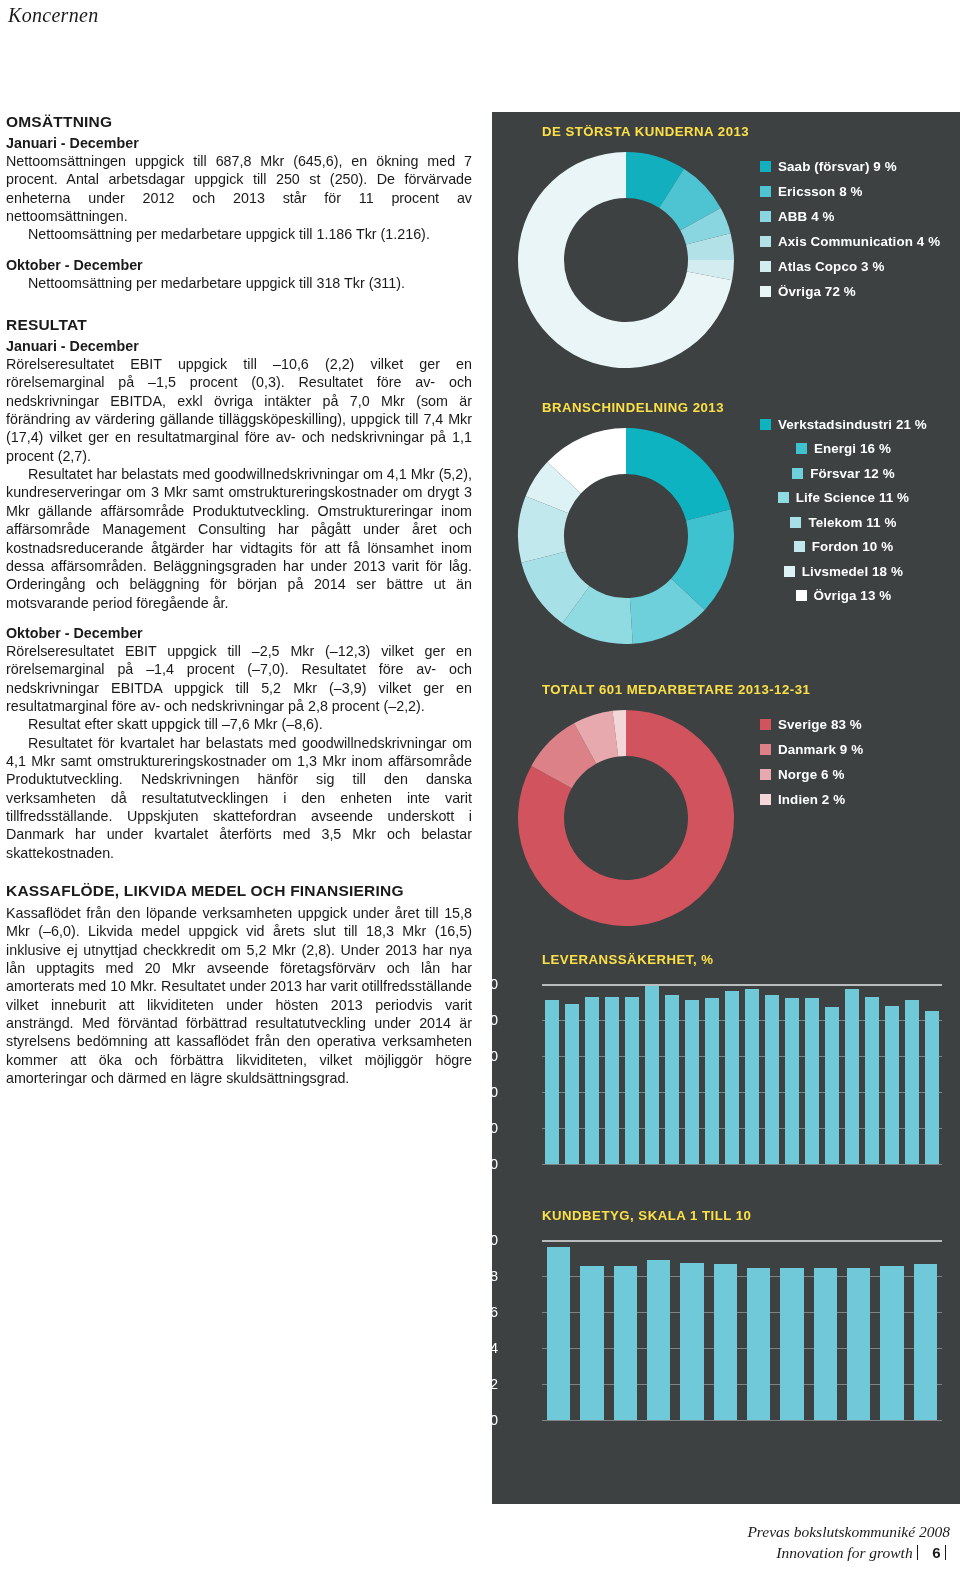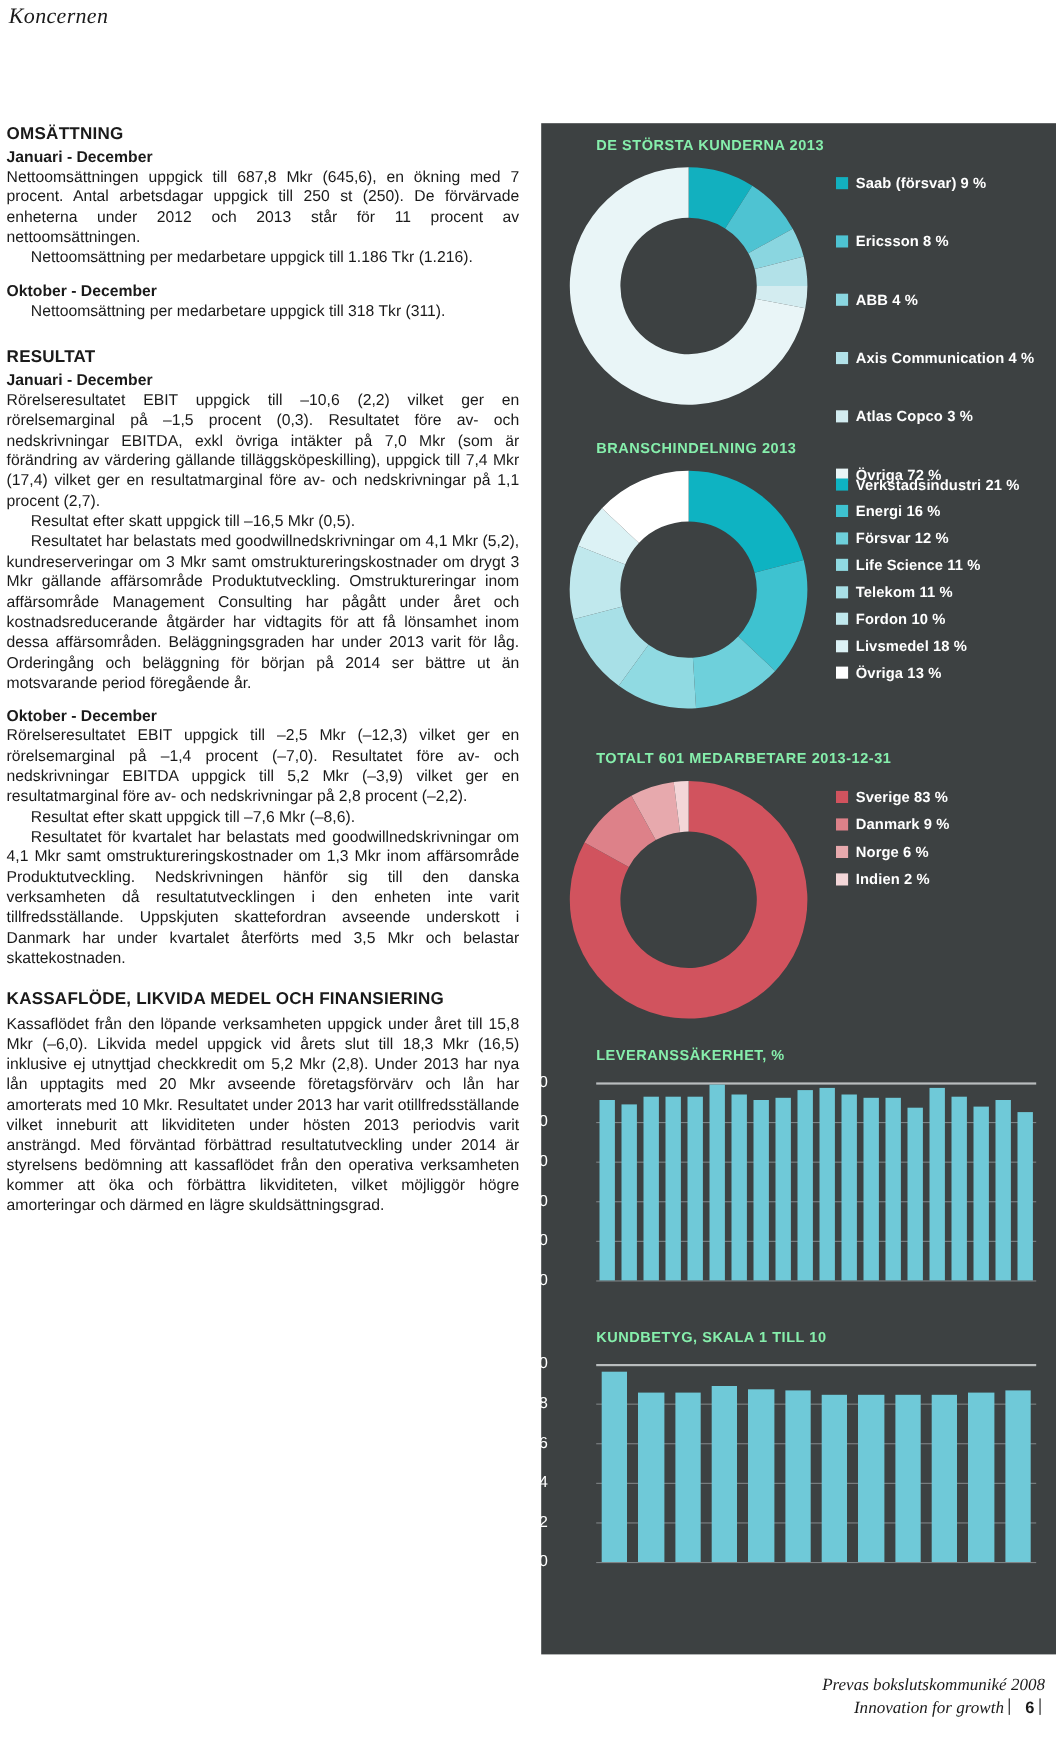--- a/index.html
+++ b/index.html
@@ -65,21 +65,21 @@
 
   
   .panel {
     position: absolute;
     left: 492px; top: 112px;
     width: 468px; height: 1392px;
     background: #3d4142;
   }
   .chart-block { position: absolute; }
   .chart-title {
-    color: #86efac;
+    color: #fde047;
     font-size: 13.2px;
     font-weight: bold;
     letter-spacing: 0.5px;
     text-transform: uppercase;
     white-space: nowrap;
     padding-left: 32px;
   }
 
   .donut-wrap { position: absolute; }
   .legend {
@@ -183,21 +183,20 @@
       <h3 class="sub-head">Oktober - December</h3>
       <p class="body indent">Nettoomsättning per medarbetare uppgick till 318 Tkr (311).</p>
     </div>
 
     <div class="gap-lg"></div>
 
     <div>
       <h2 class="sec-head">RESULTAT</h2>
       <h3 class="sub-head">Januari - December</h3>
       <p class="body">Rörelseresultatet EBIT uppgick till –10,6 (2,2) vilket ger en rörelsemarginal på –1,5 procent (0,3). Resultatet före av- och nedskrivningar EBITDA, exkl övriga intäkter på 7,0 Mkr (som är förändring av värdering gällande tilläggsköpeskilling), uppgick till 7,4 Mkr (17,4) vilket ger en resultatmarginal före av- och nedskrivningar på 1,1 procent (2,7).</p>
-      <p class="body indent">Resultat efter skatt uppgick till –16,5 Mkr (0,5).</p>
       <p class="body indent">Resultatet har belastats med goodwillnedskrivningar om 4,1 Mkr (5,2), kundreserveringar om 3 Mkr samt omstruktureringskostnader om drygt 3 Mkr gällande affärsområde Produktutveckling. Omstruktureringar inom affärsområde Management Consulting har pågått under året och kostnadsreducerande åtgärder har vidtagits för att få lönsamhet inom dessa affärsområden. Beläggningsgraden har under 2013 varit för låg. Orderingång och beläggning för början på 2014 ser bättre ut än motsvarande period föregående år.</p>
       <div class="gap-sm"></div>
       <h3 class="sub-head">Oktober - December</h3>
       <p class="body">Rörelseresultatet EBIT uppgick till –2,5 Mkr (–12,3) vilket ger en rörelsemarginal på –1,4 procent (–7,0). Resultatet före av- och nedskrivningar EBITDA uppgick till 5,2 Mkr (–3,9) vilket ger en resultatmarginal före av- och nedskrivningar på 2,8 procent (–2,2).</p>
       <p class="body indent">Resultat efter skatt uppgick till –7,6 Mkr (–8,6).</p>
       <p class="body indent">Resultatet för kvartalet har belastats med goodwillnedskrivningar om 4,1 Mkr samt omstruktureringskostnader om 1,3 Mkr inom affärsområde Produktutveckling. Nedskrivningen hänför sig till den danska verksamheten då resultatutvecklingen i den enheten inte varit tillfredsställande. Uppskjuten skattefordran avseende underskott i Danmark har under kvartalet återförts med 3,5 Mkr och belastar skattekostnaden.</p>
     </div>
 
     <div class="gap-md"></div>
 
@@ -216,21 +215,21 @@
     <div class="donut-wrap" style="left:22px; top:36px;">
       <svg width="224" height="224" viewBox="0 0 224 224" id="donut-0">
           <path d="M 112 4 A 108 108 0 0 1 169.86929385773163 20.812584045782373 L 145.2212612886978 59.651668618875064 A 62 62 0 0 0 112 50 Z" fill="#12b0bf"></path>
           <path d="M 169.86929385773163 20.812584045782373 A 108 108 0 0 1 206.64112144473728 59.97060319701475 L 166.33101416271955 82.13127220569365 A 62 62 0 0 0 145.2212612886978 59.651668618875064 Z" fill="#4ec3d2"></path>
           <path d="M 206.64112144473728 59.97060319701475 A 108 108 0 0 1 216.60698140189214 85.14149218619568 L 172.05215598997512 96.58122699577899 A 62 62 0 0 0 166.33101416271955 82.13127220569365 Z" fill="#8ad6e0"></path>
           <path d="M 216.60698140189214 85.14149218619568 A 108 108 0 0 1 220 112 L 174 112 A 62 62 0 0 0 172.05215598997512 96.58122699577899 Z" fill="#b2e1e8"></path>
           <path d="M 220 112 A 108 108 0 0 1 218.08702307869837 132.2371819752583 L 172.9018095451787 123.61764150431495 A 62 62 0 0 0 174 112 Z" fill="#d3ecf0"></path>
           <path d="M 218.08702307869837 132.2371819752583 A 108 108 0 1 1 111.99999999999999 4 L 111.99999999999999 50 A 62 62 0 1 0 172.9018095451787 123.61764150431495 Z" fill="#e9f5f7"></path>
         </svg>
     </div>
-    <div class="legend" style="left:268px; top:42px;gap:28px;" id="legend-0">
+    <div class="legend" style="left:268px; top:42px;" id="legend-0">
         <div class="legend-row">
           <span class="swatch" style="background: rgb(18, 176, 191);"></span>
           <span class="legend-label">Saab (försvar) 9 %</span>
         </div>
         <div class="legend-row">
           <span class="swatch" style="background: rgb(78, 195, 210);"></span>
           <span class="legend-label">Ericsson 8 %</span>
         </div>
         <div class="legend-row">
           <span class="swatch" style="background: rgb(138, 214, 224);"></span>
@@ -258,21 +257,21 @@
           <path d="M 112 4 A 108 108 0 0 1 216.60698140189214 85.14149218619568 L 172.05215598997512 96.58122699577899 A 62 62 0 0 0 112 50 Z" fill="#0eb3c2"></path>
           <path d="M 216.60698140189214 85.14149218619568 A 108 108 0 0 1 190.72861176151247 185.93108744029837 L 157.19605490012754 154.44192056757868 A 62 62 0 0 0 172.05215598997512 96.58122699577899 Z" fill="#3ec2d0"></path>
           <path d="M 190.72861176151247 185.93108744029837 A 108 108 0 0 1 118.78137610916586 219.78688667025332 L 115.89301221081743 173.87765716255285 A 62 62 0 0 0 157.19605490012754 154.44192056757868 Z" fill="#6ed0db"></path>
           <path d="M 118.78137610916586 219.78688667025332 A 108 108 0 0 1 48.51919275241291 199.37383539249433 L 75.55731435786667 162.15905365124675 A 62 62 0 0 0 115.89301221081743 173.87765716255285 Z" fill="#90dae2"></path>
           <path d="M 48.51919275241291 199.37383539249433 A 108 108 0 0 1 7.393018598107844 138.85850781380432 L 51.94784401002487 127.418773004221 A 62 62 0 0 0 75.55731435786667 162.15905365124675 Z" fill="#a8e0e7"></path>
           <path d="M 7.393018598107844 138.85850781380432 A 108 108 0 0 1 11.58413952406886 72.24254831005474 L 54.35385787492842 89.17627773354994 A 62 62 0 0 0 51.94784401002487 127.418773004221 Z" fill="#c0e8ed"></path>
           <path d="M 11.58413952406886 72.24254831005474 A 108 108 0 0 1 33.27138823848753 38.06891255970166 L 66.80394509987246 69.55807943242132 A 62 62 0 0 0 54.35385787492842 89.17627773354994 Z" fill="#dcf2f5"></path>
           <path d="M 33.27138823848753 38.06891255970166 A 108 108 0 0 1 111.99999999999999 4 L 111.99999999999999 50 A 62 62 0 0 0 66.80394509987246 69.55807943242132 Z" fill="#ffffff"></path>
         </svg>
     </div>
-    <div class="legend" style="left:268px; top:316px;" id="legend-1">
+    <div class="legend" style="left:268px; top:300px;align-items:center;" id="legend-1">
         <div class="legend-row tight">
           <span class="swatch" style="background: rgb(14, 179, 194);"></span>
           <span class="legend-label">Verkstadsindustri 21 %</span>
         </div>
         <div class="legend-row tight">
           <span class="swatch" style="background: rgb(62, 194, 208);"></span>
           <span class="legend-label">Energi 16 %</span>
         </div>
         <div class="legend-row tight">
           <span class="swatch" style="background: rgb(110, 208, 219);"></span>

